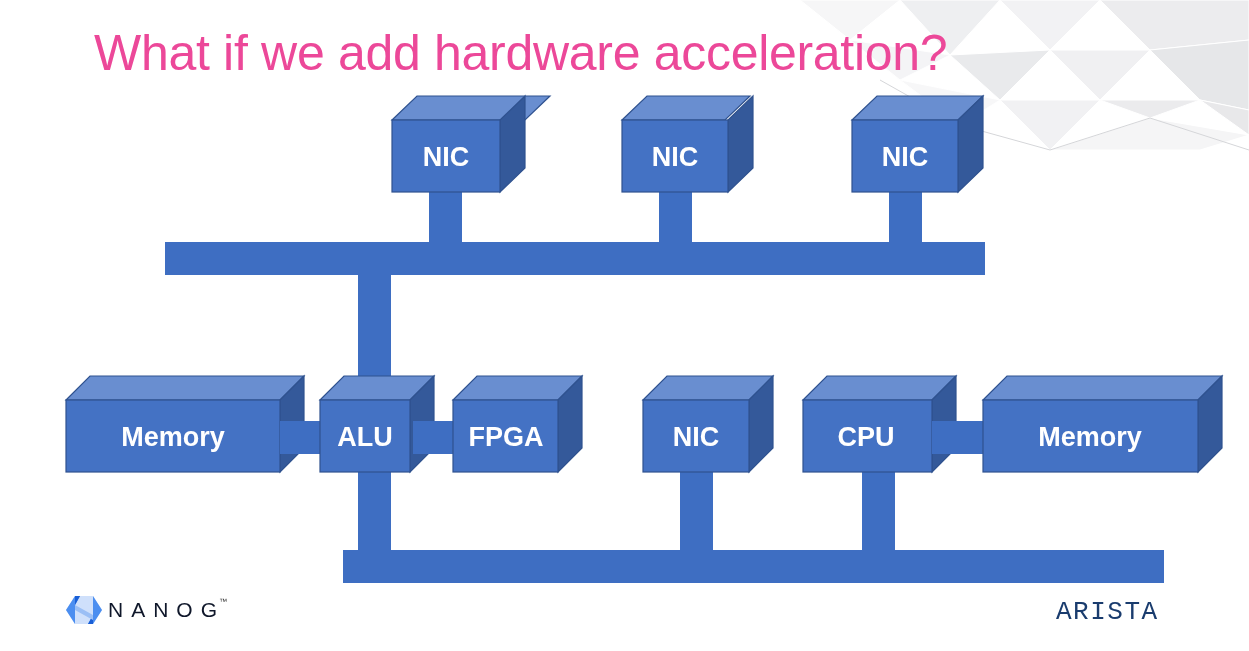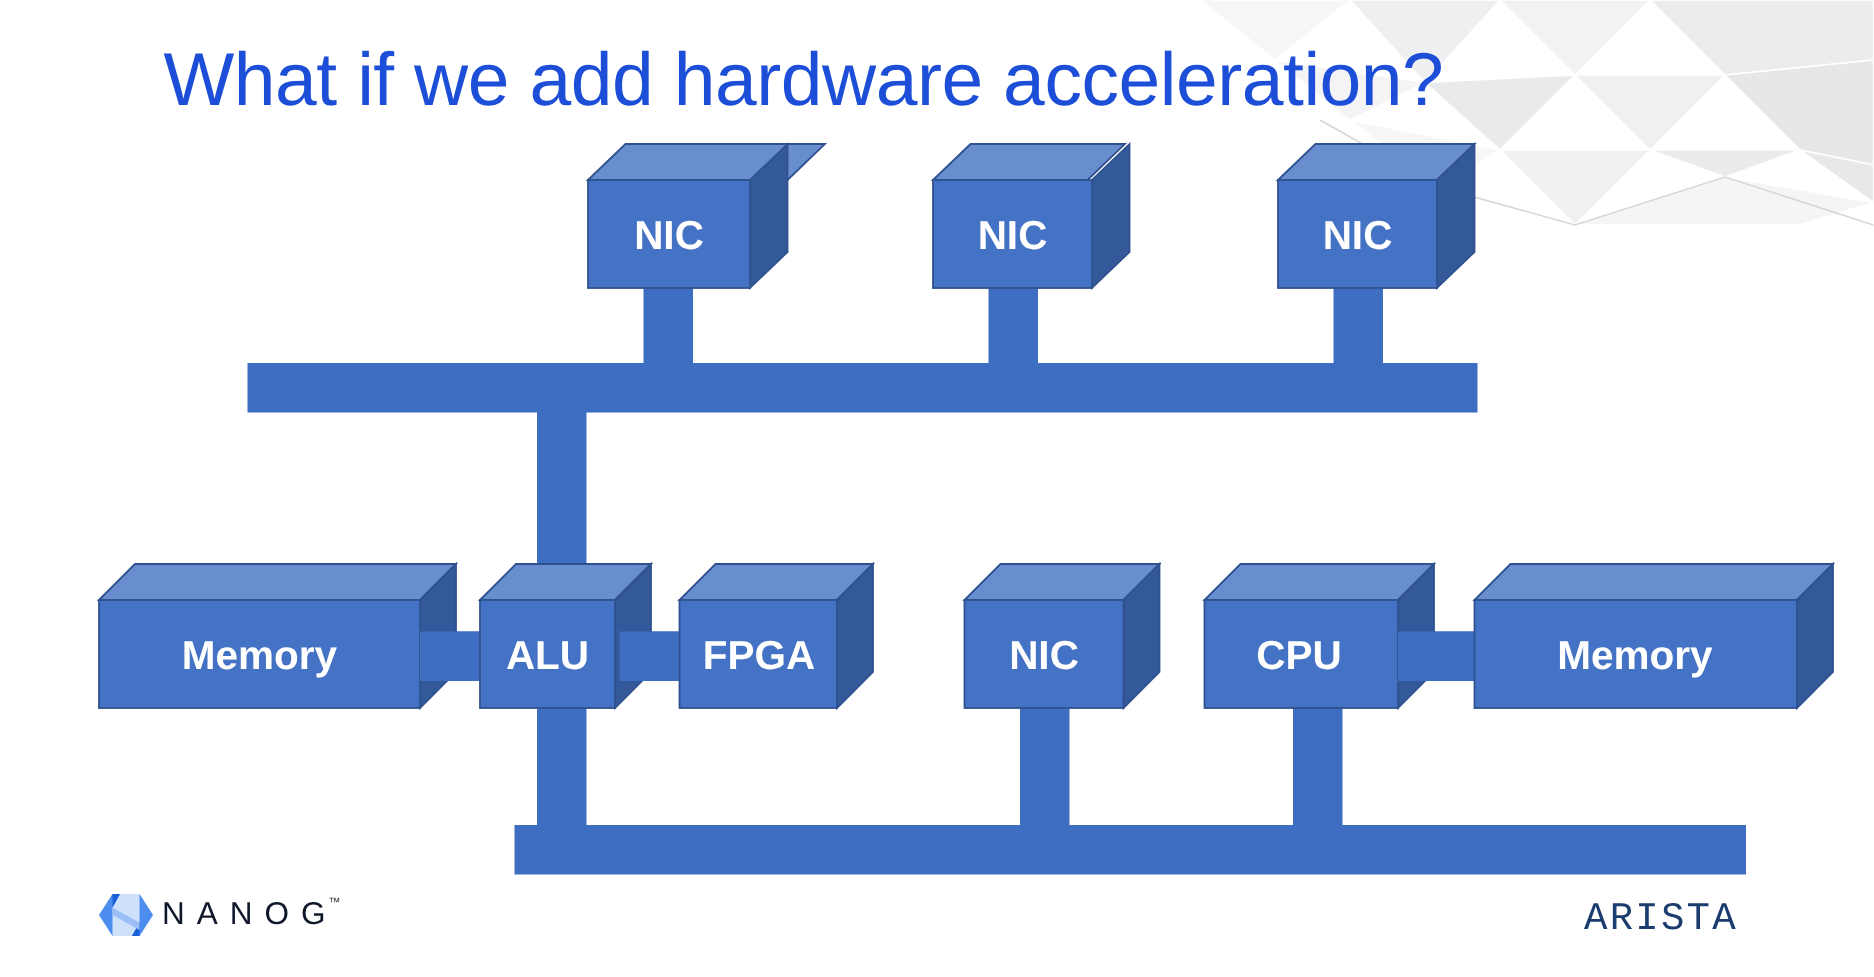--- a/index.html
+++ b/index.html
@@ -1,18 +1,18 @@
 <!DOCTYPE html>
 <html><head>
 <meta charset="utf-8">
 <style>
   html,body{margin:0;padding:0;background:#ffffff;}
   body{width:1249px;height:651px;position:relative;overflow:hidden;font-family:"Liberation Sans",sans-serif;}
   #bg{position:absolute;left:0;top:0;width:1249px;height:651px;}
-  .title{position:absolute;left:109px;top:24px;font-size:50px;color:#1d4ed8;font-family:"Liberation Sans",sans-serif;letter-spacing:-0.3px;white-space:nowrap;}
+  .title{position:absolute;left:94px;top:24px;font-size:50px;color:#ec4899;font-family:"Liberation Sans",sans-serif;letter-spacing:-0.3px;white-space:nowrap;}
   #diagram{position:absolute;left:0;top:0;width:1249px;height:651px;}
   .box-label{font-family:"Liberation Sans",sans-serif;font-weight:bold;font-size:27px;fill:#ffffff;}
   .nanog{position:absolute;left:66px;top:596px;height:28px;display:flex;align-items:center;}
   .nanog-text{font-family:"Liberation Sans",sans-serif;font-size:21px;letter-spacing:8px;color:#0f172a;margin-left:6px;}
   .nanog-tm{font-size:8px;color:#333;position:relative;top:-9px;margin-left:-6px;}
   .arista{position:absolute;left:1056px;top:597px;font-family:Liberation Mono, monospace;font-size:26px;letter-spacing:1.5px;color:#1a3c6e;font-weight:normal;}
 </style>
 </head>
 <body>
 

